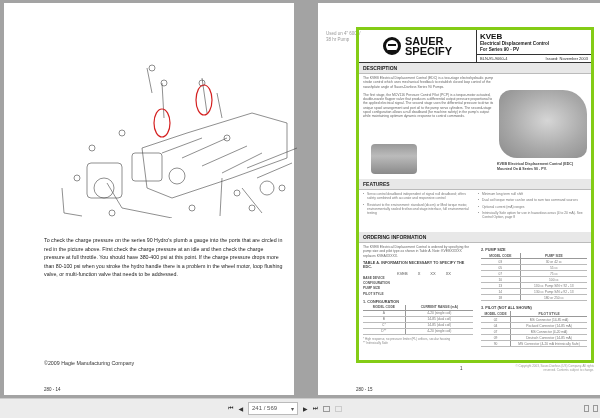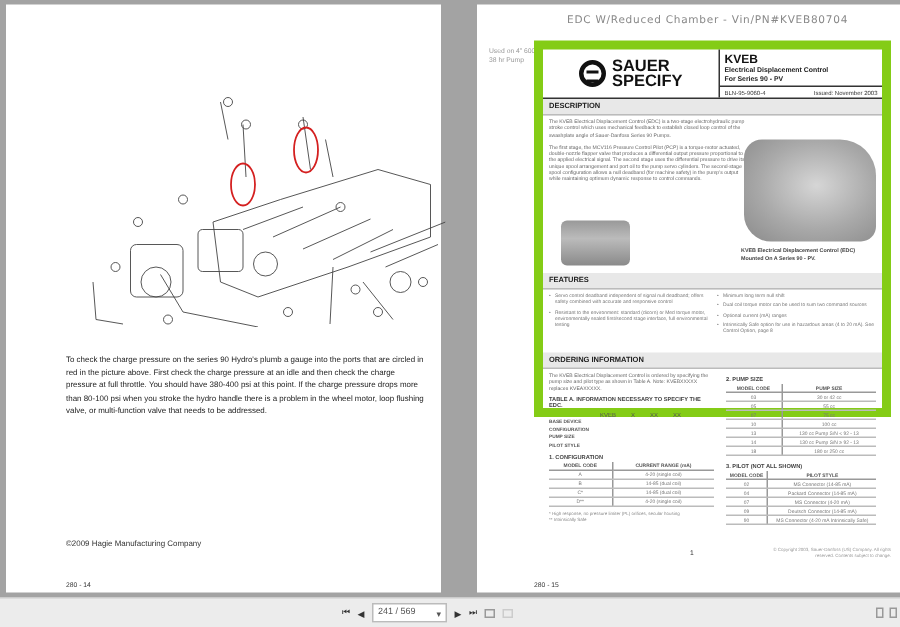--- a/index.html
+++ b/index.html
@@ -7,21 +7,21 @@
   .viewer { position: absolute; left: 0; top: 0; width: 600px; height: 398px; background: #a3a3a3; }
   .page { position: absolute; background: #fff; top: 3px; }
   .page-left { left: 4px; width: 290px; height: 392px; }
   .page-right { left: 318px; width: 282px; height: 392px; }
   .diagram { position: absolute; left: 48px; top: 35px; width: 245px; height: 180px; }
   .para { position: absolute; left: 40px; top: 233px; width: 240px; font-size: 5.3px; line-height: 8.6px; color: #222; }
   .copyright { position: absolute; left: 40px; top: 357px; font-size: 5.3px; color: #333; }
   .pgnum { position: absolute; font-size: 4.5px; color: #333; }
   .handnote-top { position: absolute; left: 60px; top: 6px; font-family: "DejaVu Sans", sans-serif; font-size: 7px; color: #888; letter-spacing: 0.5px; }
   .handnote-side { position: absolute; left: 8px; top: 28px; font-size: 4.5px; color: #999; line-height: 6px; width: 40px; }
-  .doc { position: absolute; left: 38px; top: 24px; width: 238px; height: 251px; border: 6px solid #84cc16; }
+  .doc { position: absolute; left: 38px; top: 24px; width: 238px; height: 336px; border: 3px solid #84cc16; }
   .hdr { display: flex; height: 33px; border-bottom: 1px solid #333; }
   .logo { width: 118px; display: flex; align-items: center; justify-content: center; border-right: 1px solid #333; gap: 4px; }
   .logo-mark { width: 18px; height: 18px; border-radius: 50%; border: 3px solid #111; position: relative; }
   .logo-mark::after { content: ""; position: absolute; left: 2px; top: 4px; width: 8px; height: 4px; border-top: 2.5px solid #111; border-bottom: 2.5px solid #111; }
   .logo-text { font-weight: bold; font-size: 11px; line-height: 10px; color: #111; }
   .titleblk { flex: 1; padding: 2px 3px; position: relative; }
   .t-kveb { font-weight: bold; font-size: 8px; color: #111; }
   .t-sub { font-size: 4.6px; font-weight: bold; color: #222; line-height: 5.5px; }
   .t-bln { position: absolute; left: 0; right: 0; bottom: 0; border-top: 1px solid #333; font-size: 4px; padding: 1px 3px; display: flex; justify-content: space-between; color: #333; }
   .sect { background: #e8e8e8; font-size: 5px; font-weight: bold; padding: 2px 4px; border-bottom: 1px solid #bbb; color: #222; }
@@ -87,21 +87,20 @@
       </g>
       <ellipse cx="110" cy="85" rx="8" ry="14" fill="none" stroke="#d42020" stroke-width="1.2"></ellipse>
       <ellipse cx="152" cy="62" rx="8" ry="15" fill="none" stroke="#d42020" stroke-width="1.2"></ellipse>
     </svg>
     <div class="para">To check the charge pressure on the series 90 Hydro's plumb a gauge into the ports that are circled in red in the picture above.  First check the charge pressure at an idle and then check the charge pressure at full throttle.  You should have 380-400 psi at this point.   If the charge pressure drops more than 80-100 psi when you stroke the hydro handle there is a problem in the wheel motor,  loop flushing valve, or multi-function valve that needs to be addressed.</div>
     <div class="copyright">©2009 Hagie Manufacturing Company</div>
     <div class="pgnum" style="left:40px;top:384px;">280 - 14</div>
   </div>
 
   <div class="page page-right">
-    <div class="handnote-top">EDC W/Reduced Chamber - Vin/PN#KVEB80704</div>
     <div class="handnote-side">Used on 4" 6000/ 38 hr Pump</div>
 
     <div class="doc">
       <div class="hdr">
         <div class="logo">
           <div class="logo-mark"></div>
           <div class="logo-text">
             <div>SAUER</div>
             <div>SPECIFY</div>
           </div>

